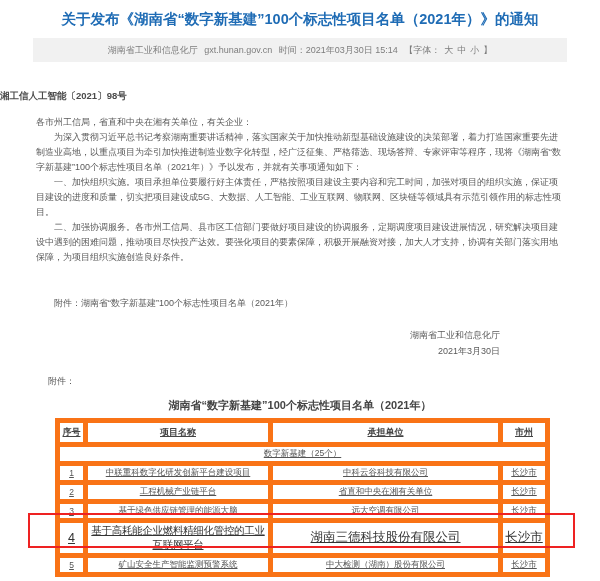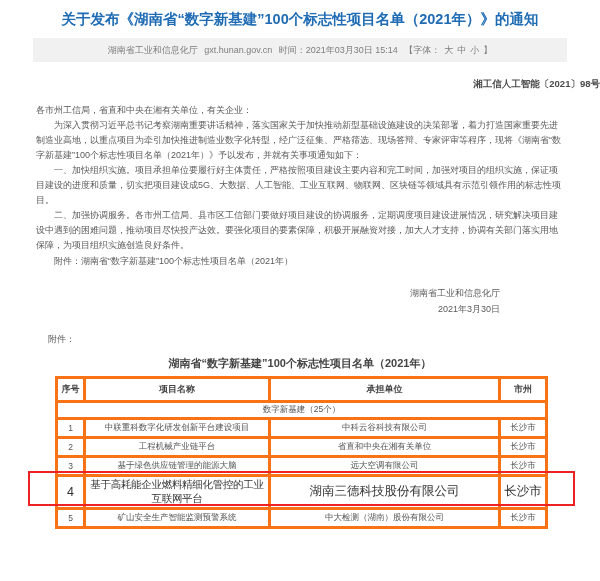--- a/index.html
+++ b/index.html
@@ -17,44 +17,44 @@
   }
   .meta-bar {
     margin:0 33px; height:24px; line-height:24px; background:#f1f1f1;
     text-align:center; font-size:9px; color:#7d7d7d;
     white-space:nowrap; overflow:hidden;
   }
   .meta-bar span { margin:0 2px; }
   .font-link { cursor:pointer; margin:0 1px; }
 
   .doc-number {
-    text-align:right; font-size:9.5px; font-weight:bold; color:#4a4a4a;
-    margin-top:16px;
+    text-align:left; font-size:9.5px; font-weight:bold; color:#4a4a4a;
+    margin-top:28px;
   }
 
   .doc-body { margin:12px 36px 0; font-size:9px; line-height:15px; color:#5a5a5a; }
   .doc-body p.indent { text-indent:2em; }
-  .attach-line { text-indent:2em; margin-top:1px; }
+  .attach-line { text-indent:2em; margin-top:31px; }
 
   .signature { text-align:right; margin:16px 100px 0 0; font-size:9px; line-height:16px; color:#5a5a5a; }
 
   .attach-label { margin:16px 0 0 48px; font-size:9px; color:#5a5a5a; }
 
   .table-title {
     text-align:center; font-size:11px; font-weight:bold; color:#444;
     margin-top:10px;
   }
   .table-wrap { position:relative; width:490px; margin:5px auto 0; }
   table.list {
     width:490px; border-collapse:collapse; table-layout:fixed;
     font-size:8.5px; color:#555;
   }
   table.list td, table.list th {
-    border:3px solid #f97316; text-align:center; vertical-align:middle;
-    padding:1px 2px; overflow:hidden;
+    border:5px solid #f97316; text-align:center; vertical-align:middle;
+    padding:1px 2px; overflow:hidden;text-decoration:underline;
   }
   table.list th { font-weight:bold; color:#444; height:24px; font-size:9px; }
   .col-no{width:28px;} .col-project{width:185px;} .col-company{width:230px;} .col-city{width:47px;}
   tr.section-row td { height:17px; }
   tr.data-row td { height:19px; }
   tr.highlight-row td { height:29px; font-size:12.5px; color:#333; }
   tr.highlight-row td.cell-project { font-size:10.5px; letter-spacing:-0.3px; }
 
   .highlight-box {
     position:absolute; left:-27px; right:-30px; top:0; height:34px;

